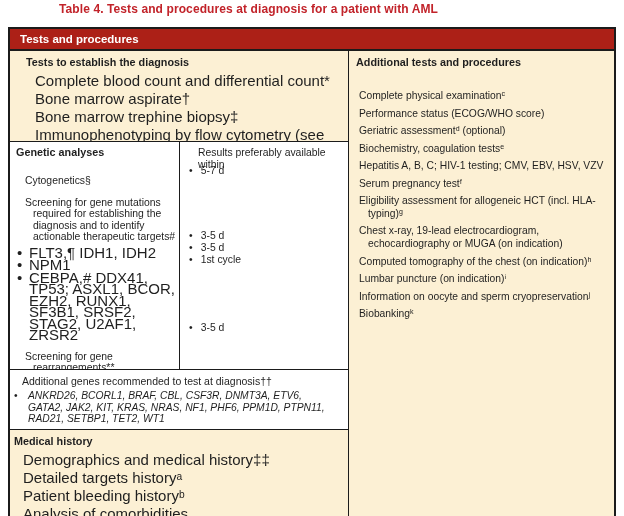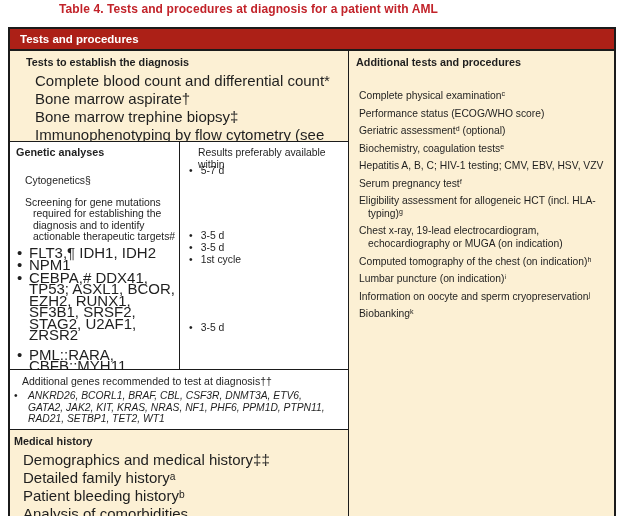--- a/index.html
+++ b/index.html
@@ -165,20 +165,21 @@
 
         <div class="gen-left">
           <div class="sec-header">Genetic analyses</div>
           <div class="cyto">Cytogenetics§</div>
           <div class="hang">Screening for gene mutations required for establishing the diagnosis and to identify actionable therapeutic targets#</div>
           <ul class="gene-list">
             <li>FLT3,¶ IDH1, IDH2</li>
             <li>NPM1</li>
             <li>CEBPA,# DDX41, TP53; ASXL1, BCOR, EZH2, RUNX1, SF3B1, SRSF2, STAG2, U2AF1, ZRSR2</li>
           </ul>
+          <div class="hang rearr-intro">Screening for gene rearrangements**</div>
           <ul class="gene-list rearr-list">
             <li>PML::RARA, CBFB::MYH11, RUNX1::RUNX1T1, KMT2A rearrangements, BCR::ABL1, other fusion genes (if available)</li>
           </ul>
         </div>
 
         <div class="gen-right">
           <div class="res-header">Results preferably available within</div>
           <div class="res res-0">5-7 d</div>
           <div class="res res-1">3-5 d</div>
           <div class="res res-2">3-5 d</div>
@@ -191,21 +192,21 @@
       <div class="sec sec-addgenes">
         <div class="addgenes-header">Additional genes recommended to test at diagnosis††</div>
         <ul class="addgenes-list">
           <li>ANKRD26, BCORL1, BRAF, CBL, CSF3R, DNMT3A, ETV6, GATA2, JAK2, KIT, KRAS, NRAS, NF1, PHF6, PPM1D, PTPN11, RAD21, SETBP1, TET2, WT1</li>
         </ul>
       </div>
 
       <div class="sec sec-medhistory cream">
         <div class="sec-header">Medical history</div>
         <div class="item">Demographics and medical history‡‡</div>
-        <div class="item">Detailed family historyᵃ</div>
+        <div class="item">Detailed targets historyᵃ</div>
         <div class="item">Patient bleeding historyᵇ</div>
         <div class="item">Analysis of comorbidities</div>
       </div>
 
     </div>
 
     <div class="col-right">
       <div class="sec-header">Additional tests and procedures</div>
       <div class="r-item">Complete physical examinationᶜ</div>
       <div class="r-item">Performance status (ECOG/WHO score)</div>

